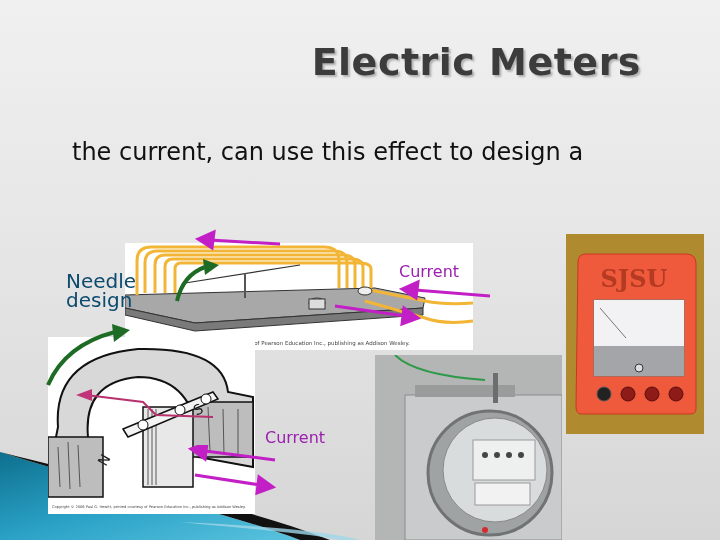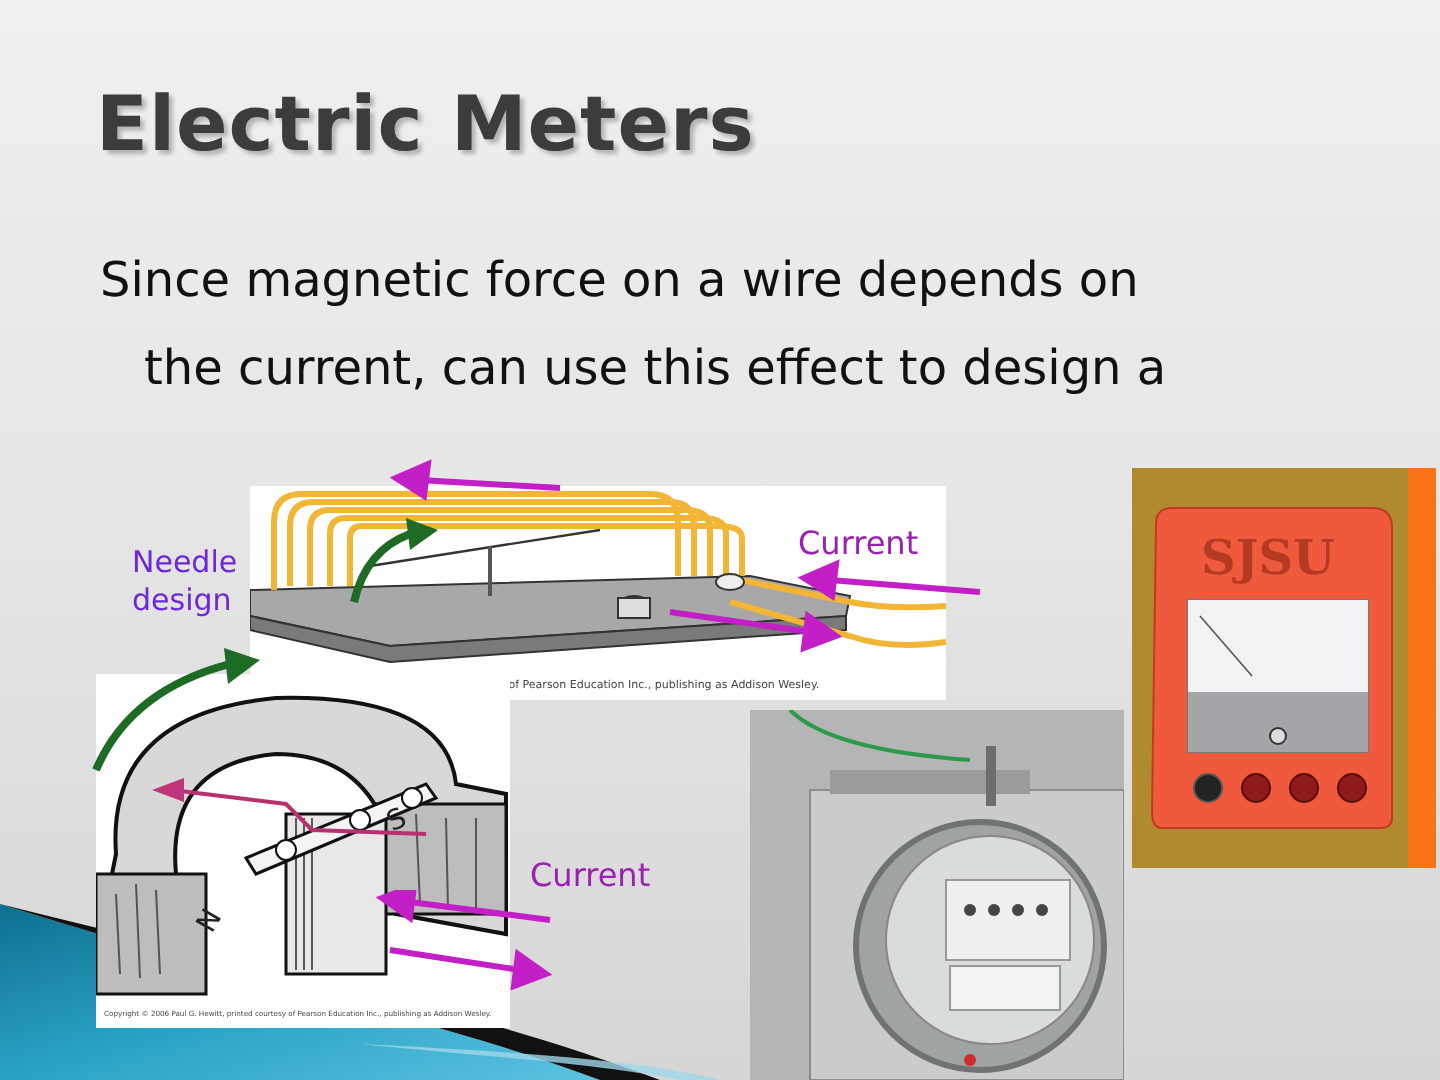--- a/index.html
+++ b/index.html
@@ -1,38 +1,37 @@
 <!DOCTYPE html>
 <html><head>
 <meta charset="utf-8">
 <style>
   html, body { margin:0; padding:0; }
   body { width:720px; height:540px; overflow:hidden; position:relative;
          background: linear-gradient(180deg,#f0f0f0 0%,#e6e6e6 45%,#d6d6d6 100%);
          font-family:"DejaVu Sans", sans-serif; }
-  .title { position:absolute; left:0; width:641px; top:40px; text-align:left;
+  .title { position:absolute; left:0; width:641px; top:40px; text-align:right;
            font-size:38px; font-weight:bold; color:#3c3c3c; letter-spacing:0.5px;
-           text-shadow: 2px 2px 2px rgba(0,0,0,0.25); margin-left: 48px; }
+           text-shadow: 2px 2px 2px rgba(0,0,0,0.25); }
   .body-text { position:absolute; left:50px; top:124px; width:620px;
                font-size:24px; line-height:32px; color:#111; }
   .body-text .line { display:block; white-space:nowrap; }
   .body-text .indent { padding-left:22px;margin-top:12px; }
   .img { position:absolute; overflow:hidden; }
   .img svg { display:block; }
   .lbl { position:absolute; font-family:"DejaVu Sans", sans-serif; }
   .caption { position:absolute; font-size:5.5px; color:#444; white-space:nowrap; }
   .swoosh { position:absolute; left:0; bottom:0; }
 </style>
 </head>
 <body>
 
 <div class="title">Electric Meters</div>
 
 <div class="body-text">
-  <span class="line">Since magnetic force on a wire depends on</span>
   <span class="line indent">the current, can use this effect to design a</span>
 </div>
 
 <svg class="swoosh" width="720" height="110" viewBox="0 0 720 110">
   <defs>
     <linearGradient id="teal" x1="0" y1="0" x2="1" y2="1">
       <stop offset="0" stop-color="#0e6f8e"></stop>
       <stop offset="0.5" stop-color="#2aa2c6"></stop>
       <stop offset="1" stop-color="#5bc3df"></stop>
     </linearGradient>
@@ -75,21 +74,21 @@
   <g stroke="#c21fc6" stroke-width="3" fill="#c21fc6">
     <line x1="20" y1="12" x2="90" y2="16"></line>
     <polygon points="8,11 24,4 22,20"></polygon>
     <line x1="225" y1="62" x2="300" y2="68"></line>
     <polygon points="212,61 228,54 226,70"></polygon>
     <line x1="145" y1="78" x2="215" y2="88"></line>
     <polygon points="228,90 212,96 214,80"></polygon>
   </g>
 </svg>
 
-<div class="lbl" style="left:66px; top:272px; font-size:15px; line-height:19px; color:#6d28d9;">
+<div class="lbl" style="left:66px; top:272px; font-size:20px; line-height:19px; color:#0c4a6e;">
   <div>Needle</div>
   <div>design</div>
 </div>
 
 <div class="lbl" style="left:399px; top:262px; font-size:16px; color:#9b1fb0;">Current</div>
 
 <div class="img" style="left:48px; top:337px; width:207px; height:177px; background:#fff;">
   <svg width="207" height="177" viewBox="0 0 207 177">
     <path d="M10,90 Q5,20 90,12 Q175,10 180,55 L205,60 L205,130 L150,120 L150,95 Q140,40 90,40 Q35,45 40,100 L40,150 L0,140 Z" fill="#d8d8d8" stroke="#111" stroke-width="2"></path>
     <rect x="0" y="100" width="55" height="60" fill="#bdbdbd" stroke="#111" stroke-width="1.5"></rect>
@@ -151,21 +150,21 @@
         <circle cx="110" cy="100" r="3"></circle>
         <circle cx="122" cy="100" r="3"></circle>
         <circle cx="134" cy="100" r="3"></circle>
         <circle cx="146" cy="100" r="3"></circle>
       </g>
     <rect x="100" y="128" width="55" height="22" fill="#f2f2f2" stroke="#999"></rect>
     <circle cx="110" cy="175" r="3" fill="#d12c2c"></circle>
   </svg>
 </div>
 
-<div class="img" style="left:566px; top:234px; width:152px; height:200px; background:#f97316;">
+<div class="img" style="left:566px; top:234px; width:138px; height:200px; background:#f97316;">
   <svg width="138" height="200" viewBox="0 0 138 200">
     <rect width="138" height="200" fill="#b08a2f"></rect>
     <path d="M12,28 Q12,20 20,20 L120,20 Q130,20 130,30 L130,175 Q130,180 124,180 L15,180 Q10,180 10,172 Z" fill="#ef5a3c" stroke="#c43a20"></path>
     <text x="68" y="53" text-anchor="middle" font-size="24" font-weight="bold" font-family="DejaVu Serif, serif" fill="#b43a22">SJSU</text>
     <rect x="28" y="66" width="90" height="76" fill="#d7d8dc" stroke="#777"></rect>
     <rect x="28" y="66" width="90" height="46" fill="#f2f2f5"></rect>
     <line x1="34" y1="74" x2="60" y2="104" stroke="#555" stroke-width="0.8"></line>
     <rect x="28" y="112" width="90" height="30" fill="#a4a5a8"></rect>
     <circle cx="73" cy="134" r="4" fill="#ddd" stroke="#333"></circle>
     <circle cx="38" cy="160" r="7" fill="#222" stroke="#555"></circle>

